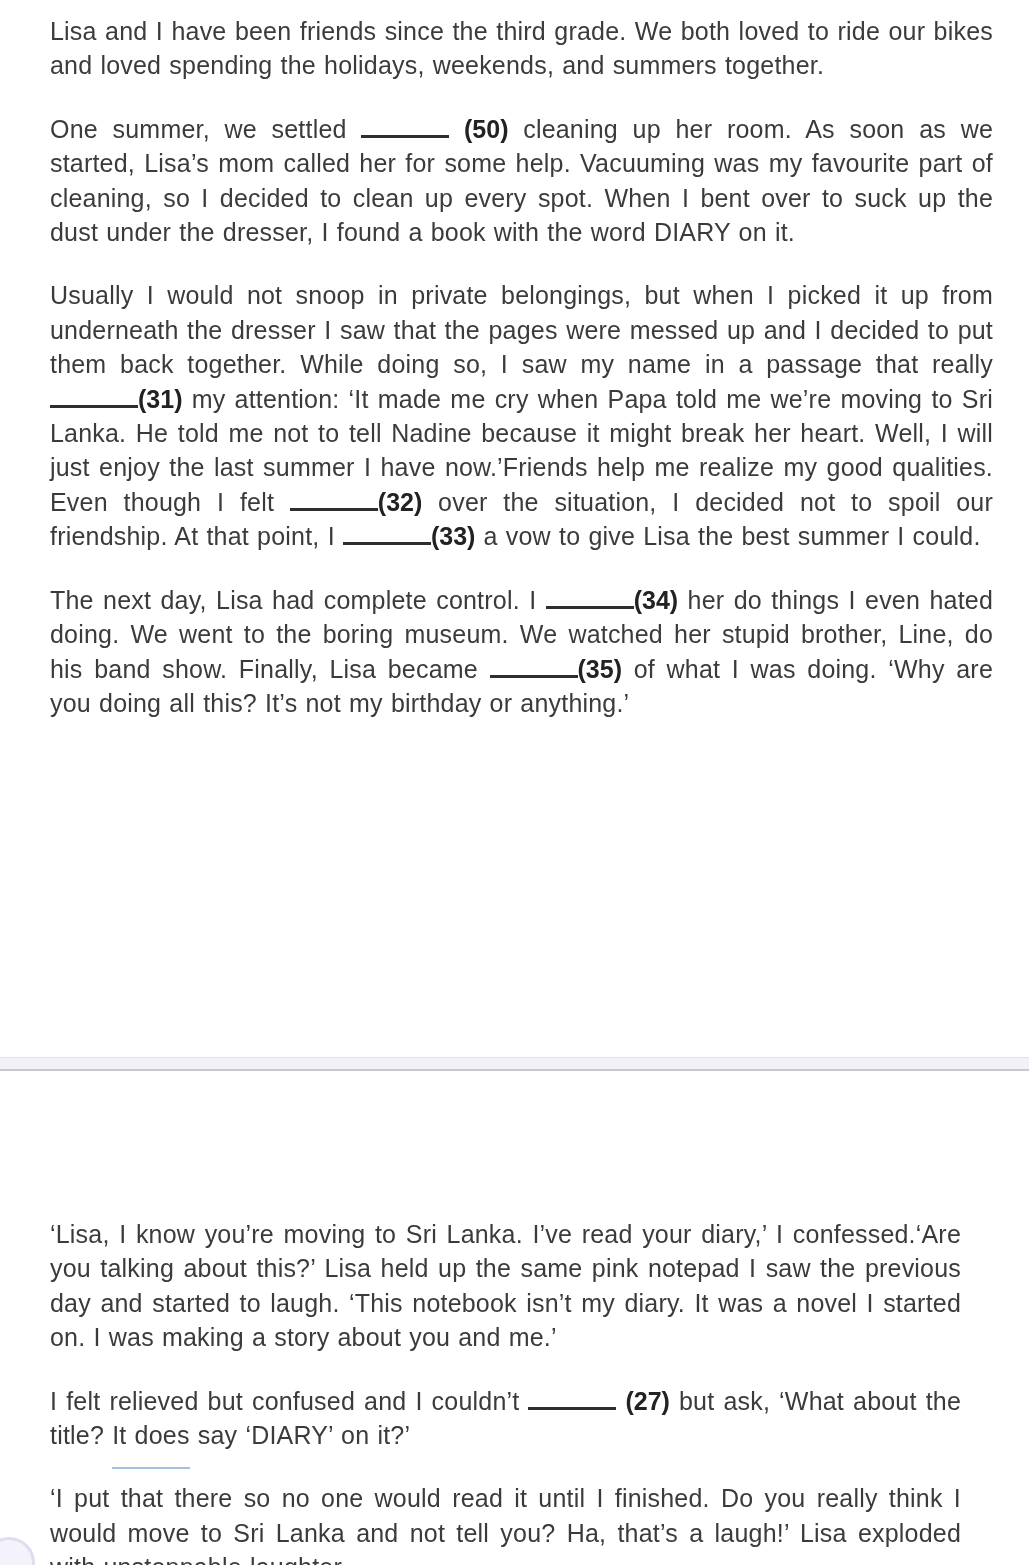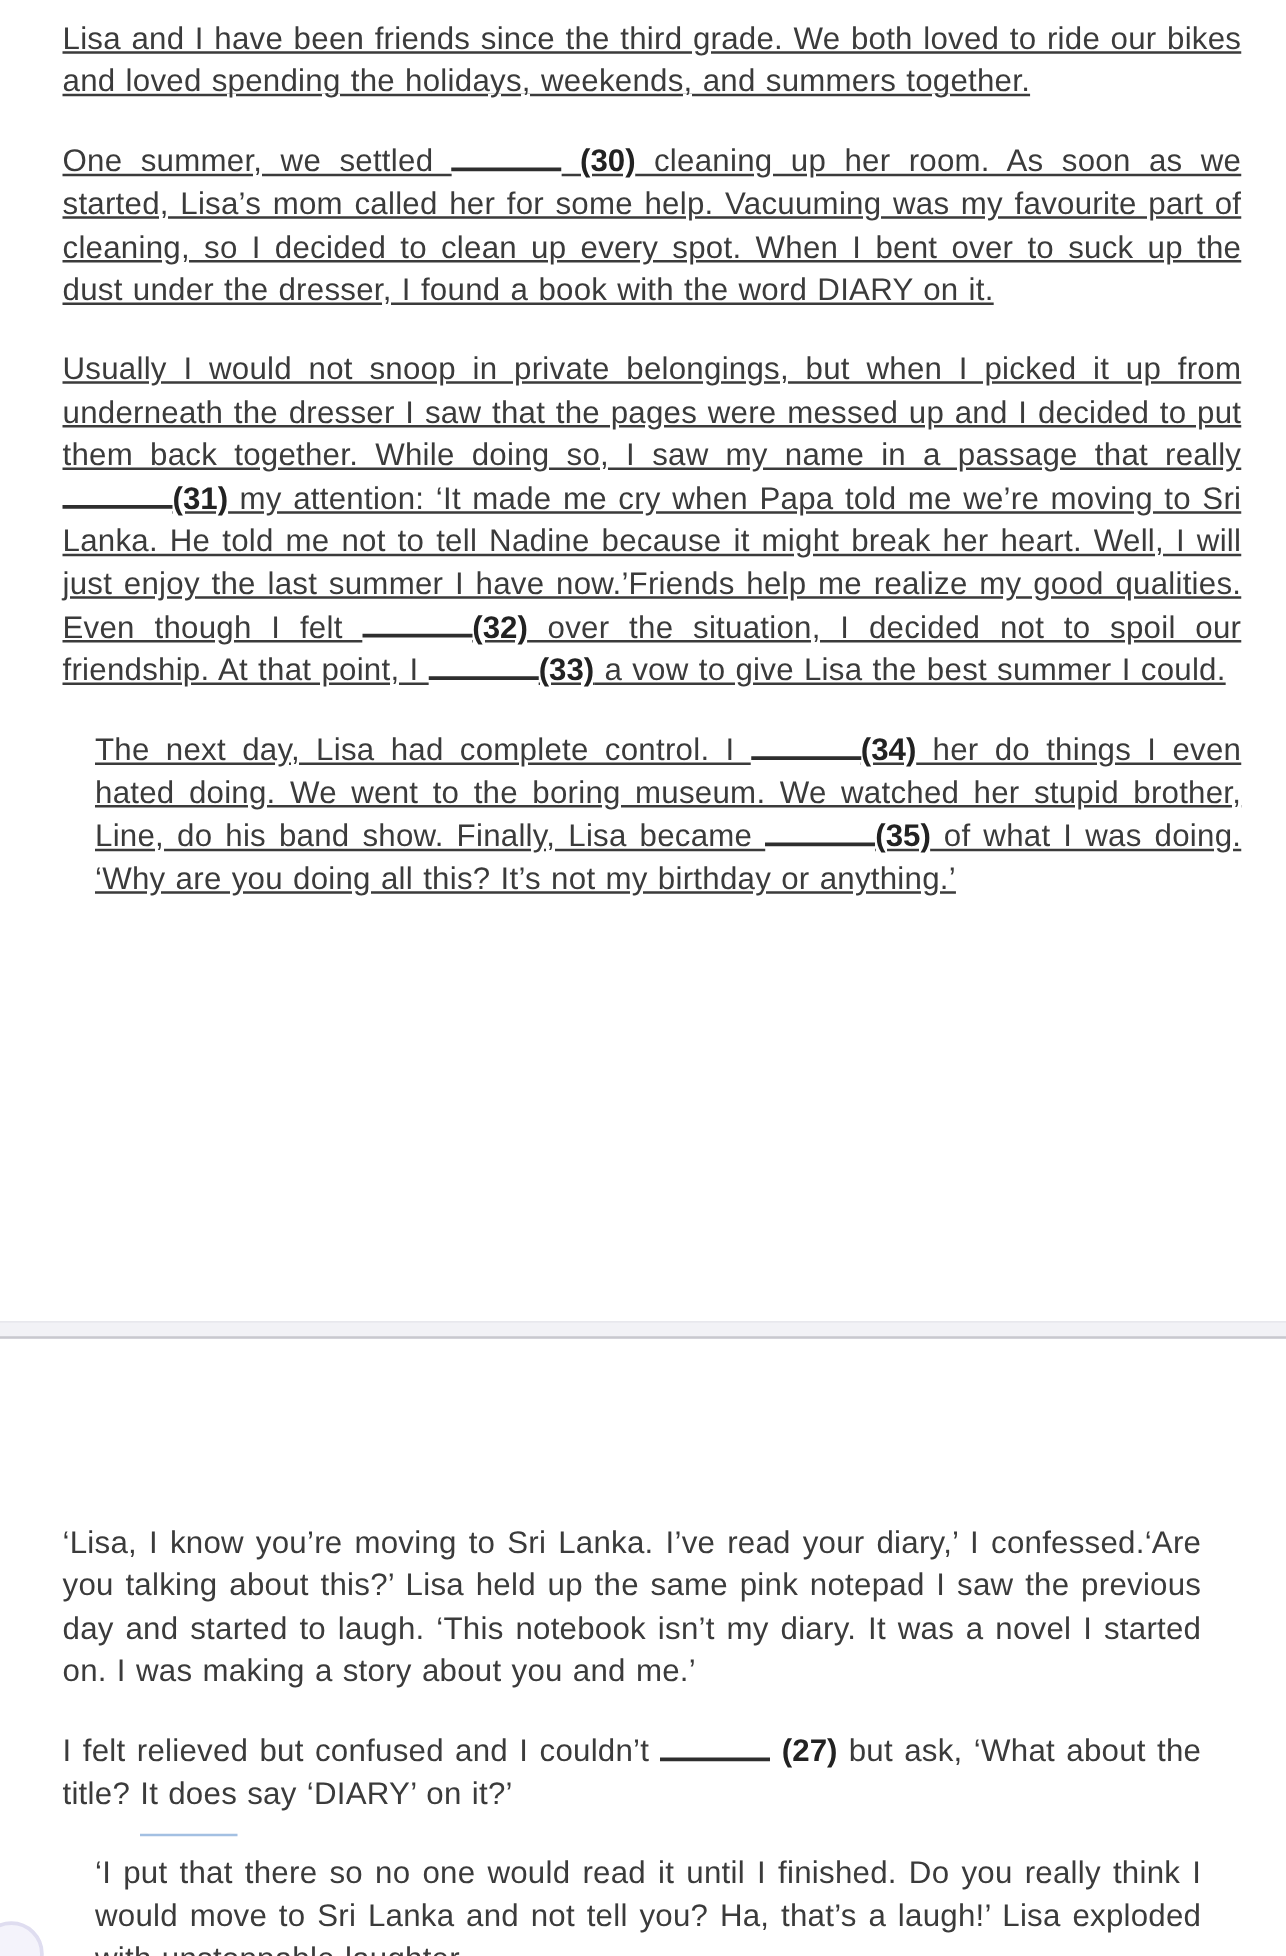--- a/index.html
+++ b/index.html
@@ -15,21 +15,20 @@
     font-family: "Liberation Sans", sans-serif;
     color: var(--text-color, #3b3b3b);
   }
   .page-section {
     box-sizing: border-box;
   }
   .page-top {
     height: 1057px;
     padding: 14px 36px 0 50px;
     overflow: hidden;
-    text-decoration: underline;
   }
   .page-divider {
     height: 11px;
     background: var(--divider-fill, #f2f2f6);
     border-top: 1px solid var(--divider-top, #e3e3e9);
     border-bottom: 2px solid var(--divider-bottom, #c8c8ce);
   }
   .page-bottom {
     height: 494px;
     padding: 146px 68px 0 50px;
@@ -37,21 +36,21 @@
   }
   p.para {
     margin: 0 0 29px 0;
     font-size: 25px;
     line-height: 34.4px;
     letter-spacing: 0.2px;
     text-align: justify;
     font-weight: 400;
     word-spacing: 1px;
   }
-  p.para:last-child { margin-bottom: 0; margin-left: 26px; }
+  p.para:last-child { margin-bottom: 0; }
   .b {
     font-weight: 700;
     color: var(--bold-color, #222222);
     letter-spacing: 0;
   }
   .blank {
     display: inline-block;
     width: 88px;
     height: 2px;
     border-bottom: 3px solid var(--blank-color, #2e2e2e);
@@ -70,21 +69,21 @@
     border-radius: 50%;
     background: #f4f3fb;
     border: 3px solid #dfddf0;
   }
 </style>
 </head>
 <body style="background: rgb(255, 255, 255);">
 
 <div class="page-section page-top">
     <p class="para">Lisa and I have been friends since the third grade. We both loved to ride our bikes and loved spending the holidays, weekends, and summers together.</p>
-    <p class="para">One summer, we settled <span class="blank"></span> <span class="b">(30)</span> cleaning up her room. As soon as we started, Lisa’s mom called her for some help. Vacuuming was my favourite part of cleaning, so I decided to clean up every spot. When I bent over to suck up the dust under the dresser, I found a book with the word DIARY on it.</p>
+    <p class="para">One summer, we settled <span class="blank"></span> <span class="b">(50)</span> cleaning up her room. As soon as we started, Lisa’s mom called her for some help. Vacuuming was my favourite part of cleaning, so I decided to clean up every spot. When I bent over to suck up the dust under the dresser, I found a book with the word DIARY on it.</p>
     <p class="para">Usually I would not snoop in private belongings, but when I picked it up from underneath the dresser I saw that the pages were messed up and I decided to put them back together. While doing so, I saw my name in a passage that really <span class="blank"></span><span class="b">(31)</span> my attention: ‘It made me cry when Papa told me we’re moving to Sri Lanka. He told me not to tell Nadine because it might break her heart. Well, I&nbsp;will just enjoy the last summer I have now.’Friends help me realize my good qualities. Even though I felt <span class="blank"></span><span class="b">(32)</span> over the situation, I decided not to spoil our friendship. At that point, I <span class="blank"></span><span class="b">(33)</span> a vow to give Lisa the best summer I could.</p>
     <p class="para">The next day, Lisa had complete control. I <span class="blank"></span><span class="b">(34)</span> her do things I even hated doing. We went to the boring museum. We watched her stupid brother, Line, do his band show. Finally, Lisa became <span class="blank"></span><span class="b">(35)</span> of what I was doing. ‘Why are you doing all this? It’s not my birthday or anything.’</p>
   </div>
 
 <div class="page-divider"></div>
 
 <div class="page-section page-bottom">
     <p class="para">‘Lisa, I know you’re moving to Sri Lanka. I’ve read your diary,’ I confessed.‘Are you talking about this?’ Lisa held up the same pink notepad I saw the previous day and started to laugh. ‘This notebook isn’t my diary. It was a novel I started on. I was making a story about you and me.’</p>
     <p class="para">I felt relieved but confused and I couldn’t <span class="blank"></span> <span class="b">(27)</span> but ask, ‘What about the title? <span class="u">It does</span> say ‘DIARY’ on it?’</p>
     <p class="para">‘I put that there so no one would read it until I finished. Do you really think I would move to Sri Lanka and not tell you? Ha, that’s a laugh!’ Lisa exploded with unstoppable laughter.</p>

